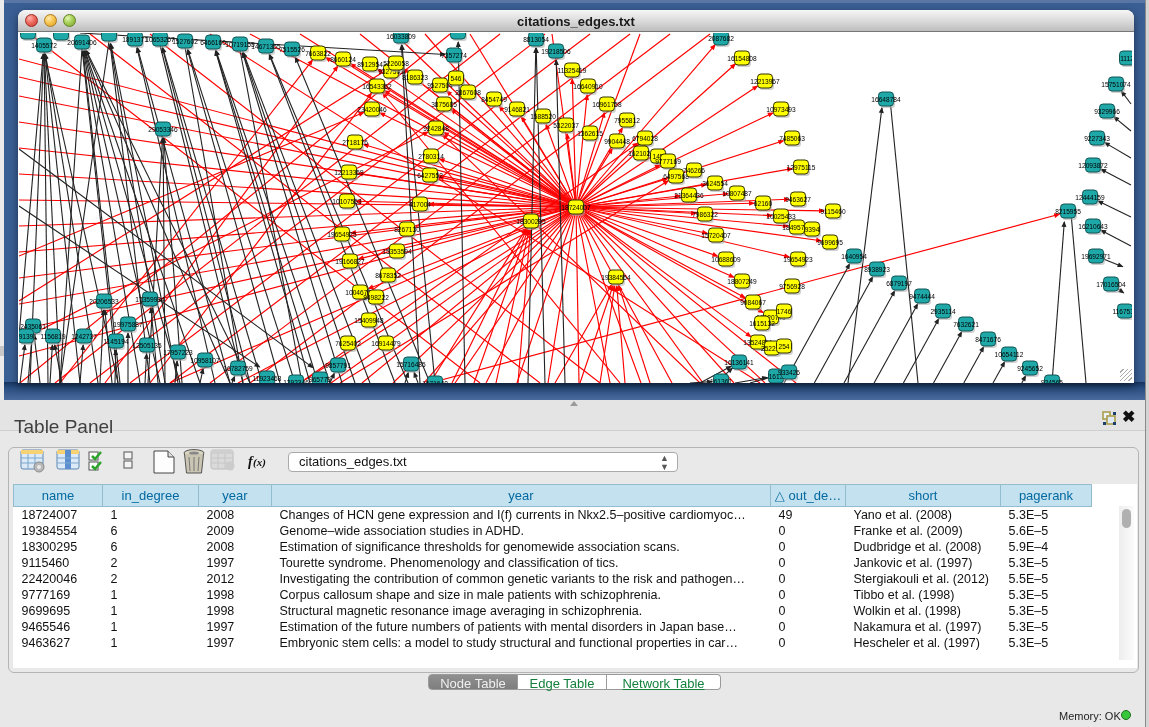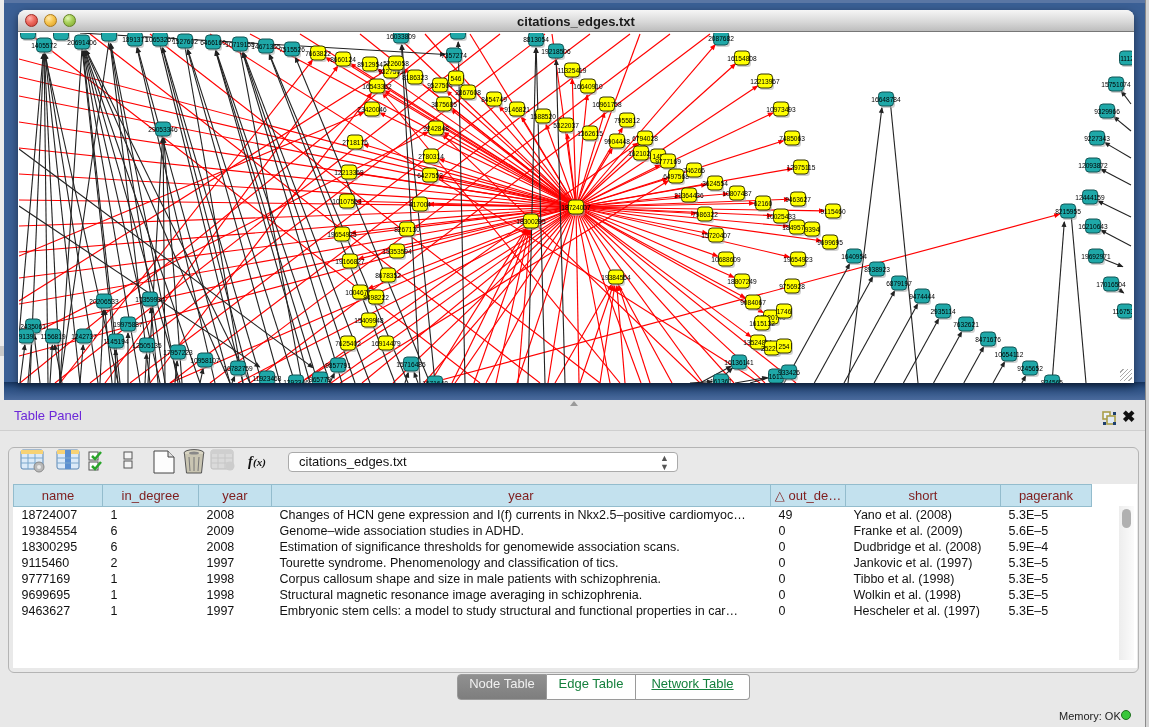--- a/index.html
+++ b/index.html
@@ -9,33 +9,33 @@
 #lefthandle { position:absolute; left:0; top:346px; width:4px; height:10px; background:#c8c8c8; z-index:6; }
 #frame { position:absolute; left:18px; top:10px; width:1116px; height:373px; border-radius:8px 8px 0 0; background:#fff; box-shadow:0 3px 8px rgba(0,0,0,0.5); }
 #titlebar { position:absolute; left:0; top:0; width:100%; height:22px; border-radius:8px 8px 0 0; background:linear-gradient(#f6f6f6,#d9d9d9 55%,#bdbdbd); border-bottom:1px solid #777; }
 #titlebar .tl { position:absolute; top:4px; width:13px; height:13px; border-radius:50%; }
 #title { position:absolute; width:100%; text-align:center; top:4px; font-size:13px; font-weight:bold; color:#1a1a1a; }
 #gwrap { position:absolute; left:1px; top:23px; width:1114px; height:350px; background:#fff; overflow:hidden; }
 #grip { position:absolute; right:2px; bottom:2px; width:12px; height:12px;
   background:repeating-linear-gradient(135deg, transparent 0 2px, #aaa 2px 3px); }
 #tablepanel { position:absolute; left:0; top:400px; width:1145px; height:327px; background:#e8e8e8; }
 #tptitle { position:absolute; left:0; top:0; width:100%; height:31px; background:#e4e4e4; border-bottom:1px solid #cfcfcf; }
-#tptitle span { position:absolute; left:14px; top:8px; font-size:13px; color:#6d28d9; }
+#tptitle span { position:absolute; left:14px; top:16px; font-size:19px; color:#404040; }
 #floaticon { position:absolute; left:1102px; top:411px; width:15px; height:15px; }
 #closex { position:absolute; left:1122px; top:407px; font-size:16px; font-weight:bold; color:#111; }
 #container { position:absolute; left:8px; top:47px; width:1131px; height:226px; background:#e9e9e9; border:1px solid #b4b4b4; border-radius:6px; }
 #tbl { position:absolute; left:13px; top:484px; width:1124px; height:184px; background:#fff; overflow:hidden; }
 table { border-collapse:collapse; table-layout:fixed; width:1078px; font-size:12.5px; }
-th { background:#c3e1ee; border:1px solid #93bccd; font-weight:normal; font-size:13px; height:22px; padding:0; color:#7f1d1d; }
+th { background:#c3e1ee; border:1px solid #93bccd; font-weight:normal; font-size:13px; height:22px; padding:0; color:#0369a1; }
 td { height:16px; padding:0 4px 0 8px; white-space:nowrap; overflow:hidden; color:#111; font-size:12.5px; }
 td.c2,td.c3 { }
 .w1{width:89px} .w2{width:96px} .w3{width:73px} .w4{width:499px} .w5{width:75px} .w6{width:155px} .w7{width:91px}
 #sbar { position:absolute; left:1119px; top:506px; width:15px; height:154px; background:linear-gradient(90deg,#ededed,#fbfbfb); }
 #sbar .thumb { position:absolute; left:3px; top:3px; width:9px; height:19px; background:#b0b0b0; border-radius:5px; }
-#tabs { position:absolute; left:428px; top:674px; height:26px; display:flex; font-size:13px;margin-left:29px; }
+#tabs { position:absolute; left:428px; top:674px; height:16px; display:flex; font-size:13px; }
 #tabs div { padding:1px 0 0; line-height:16px; background:#fff; border:1px solid #9a9a9a; border-left:none; color:#15803d; text-align:center; }
 #tabs div.first { border-left:1px solid #9a9a9a; border-radius:4px 0 0 4px; }
 #tabs div.last { border-radius:0 4px 4px 0;text-decoration:underline; }
 #tabs div.sel { background:linear-gradient(#909090,#7e7e7e); color:#f0f0f0; }
 #status { position:absolute; left:1059px; top:710px; font-size:11px; color:#222; }
 #memdot { position:absolute; left:1121px; top:710px; width:10px; height:10px; border-radius:50%; background:#38c73a; border:1px solid #1d6e1d; }
 #rightedge { position:absolute; left:1145px; top:0; width:4px; height:727px; background:#d4d4d4; border-left:1px solid #8a8a8a; }
 .ico { position:absolute; top:449px; }
 #dropdown { position:absolute; left:288px; top:452px; width:390px; height:20px; background:#fff; border:1px solid #aaa; border-radius:4px; font-size:13px; color:#111; line-height:18px; padding-left:10px; }
 #dropdown .arr { position:absolute; right:8px; top:1px; font-size:9px; color:#555; line-height:9px; }
@@ -975,35 +975,53 @@
 <tr>
           <td class="c1">9115460</td>
           <td class="c2">2</td>
           <td class="c3">1997</td>
           <td class="c4">Tourette syndrome. Phenomenology and classification of tics.</td>
           <td class="c5">0</td>
           <td class="c6">Jankovic et al. (1997)</td>
           <td class="c7">5.3E–5</td>
         </tr>
 <tr>
+          <td class="c1">22420046</td>
+          <td class="c2">2</td>
+          <td class="c3">2012</td>
+          <td class="c4">Investigating the contribution of common genetic variants to the risk and pathogen…</td>
+          <td class="c5">0</td>
+          <td class="c6">Stergiakouli et al. (2012)</td>
+          <td class="c7">5.5E–5</td>
+        </tr>
+<tr>
           <td class="c1">9777169</td>
           <td class="c2">1</td>
           <td class="c3">1998</td>
           <td class="c4">Corpus callosum shape and size in male patients with schizophrenia.</td>
           <td class="c5">0</td>
           <td class="c6">Tibbo et al. (1998)</td>
           <td class="c7">5.3E–5</td>
         </tr>
 <tr>
           <td class="c1">9699695</td>
           <td class="c2">1</td>
           <td class="c3">1998</td>
           <td class="c4">Structural magnetic resonance image averaging in schizophrenia.</td>
           <td class="c5">0</td>
           <td class="c6">Wolkin et al. (1998)</td>
+          <td class="c7">5.3E–5</td>
+        </tr>
+<tr>
+          <td class="c1">9465546</td>
+          <td class="c2">1</td>
+          <td class="c3">1997</td>
+          <td class="c4">Estimation of the future numbers of patients with mental disorders in Japan base…</td>
+          <td class="c5">0</td>
+          <td class="c6">Nakamura et al. (1997)</td>
           <td class="c7">5.3E–5</td>
         </tr>
 <tr>
           <td class="c1">9463627</td>
           <td class="c2">1</td>
           <td class="c3">1997</td>
           <td class="c4">Embryonic stem cells: a model to study structural and functional properties in car…</td>
           <td class="c5">0</td>
           <td class="c6">Hescheler et al. (1997)</td>
           <td class="c7">5.3E–5</td>

